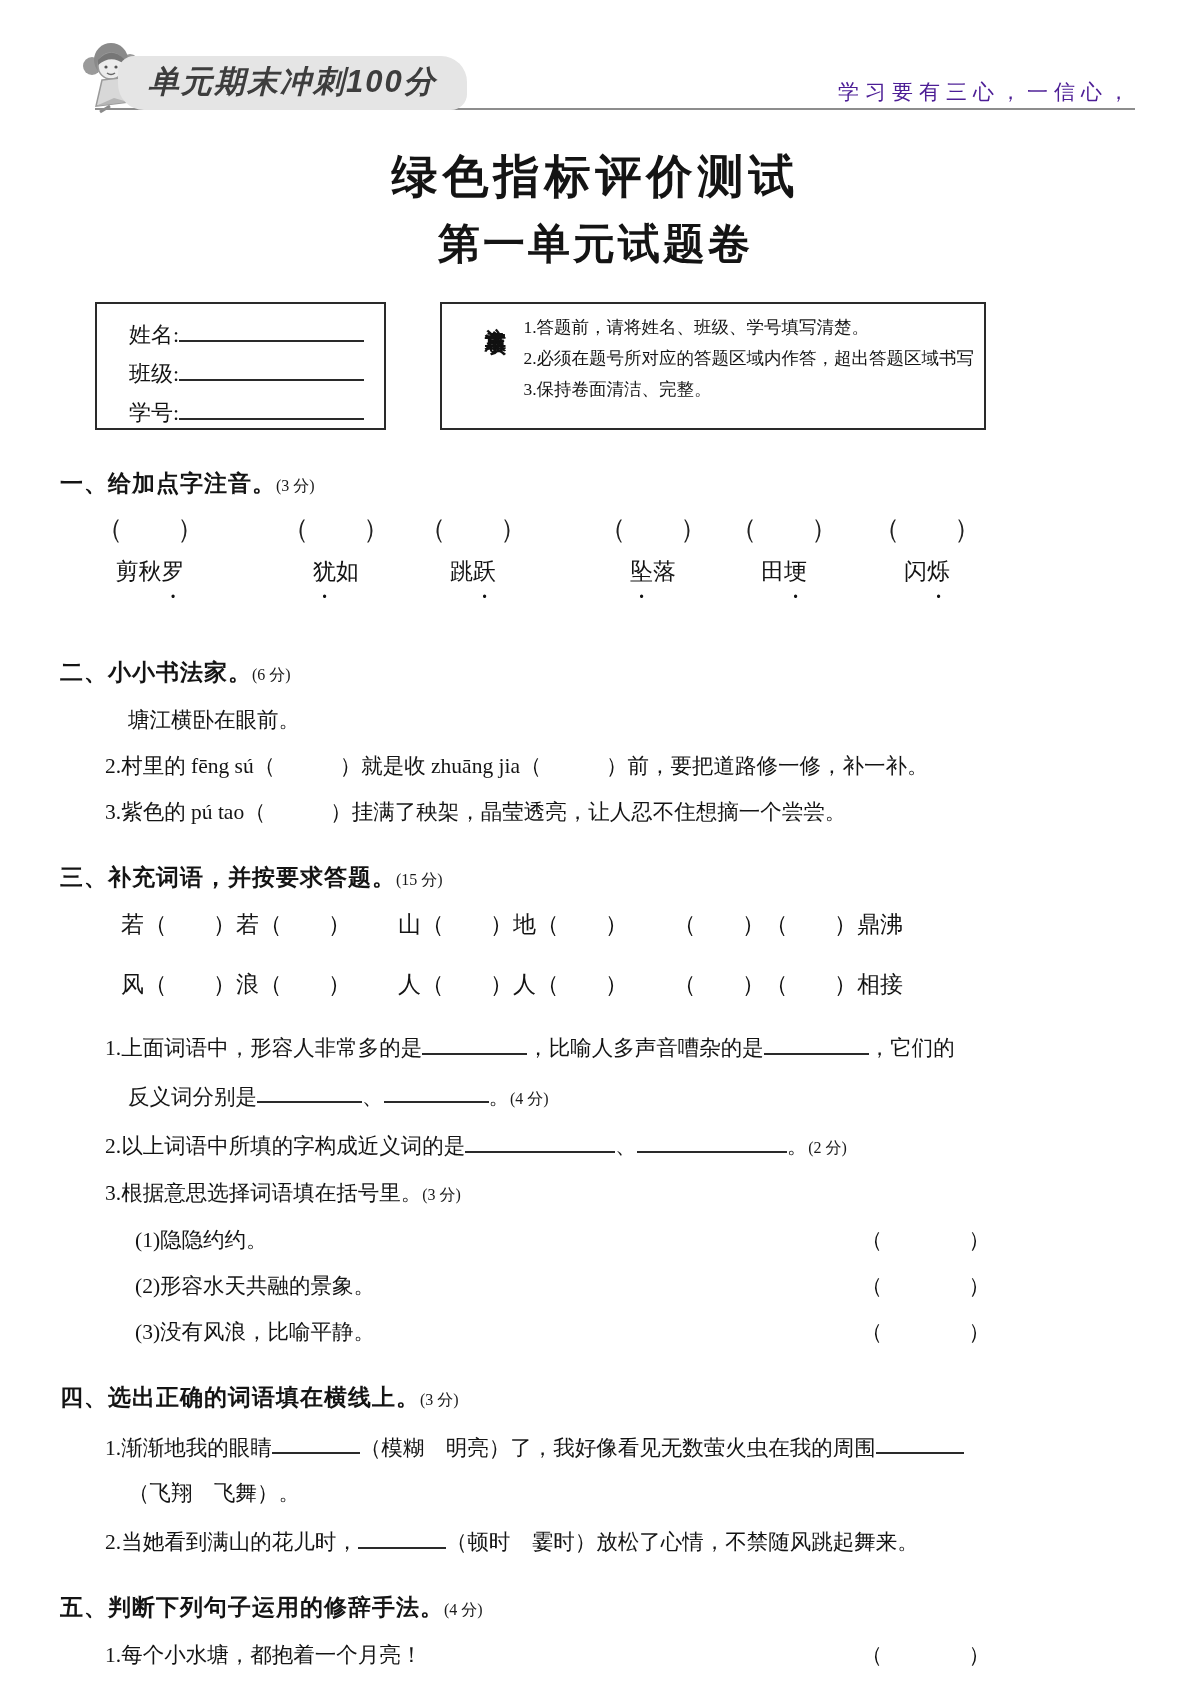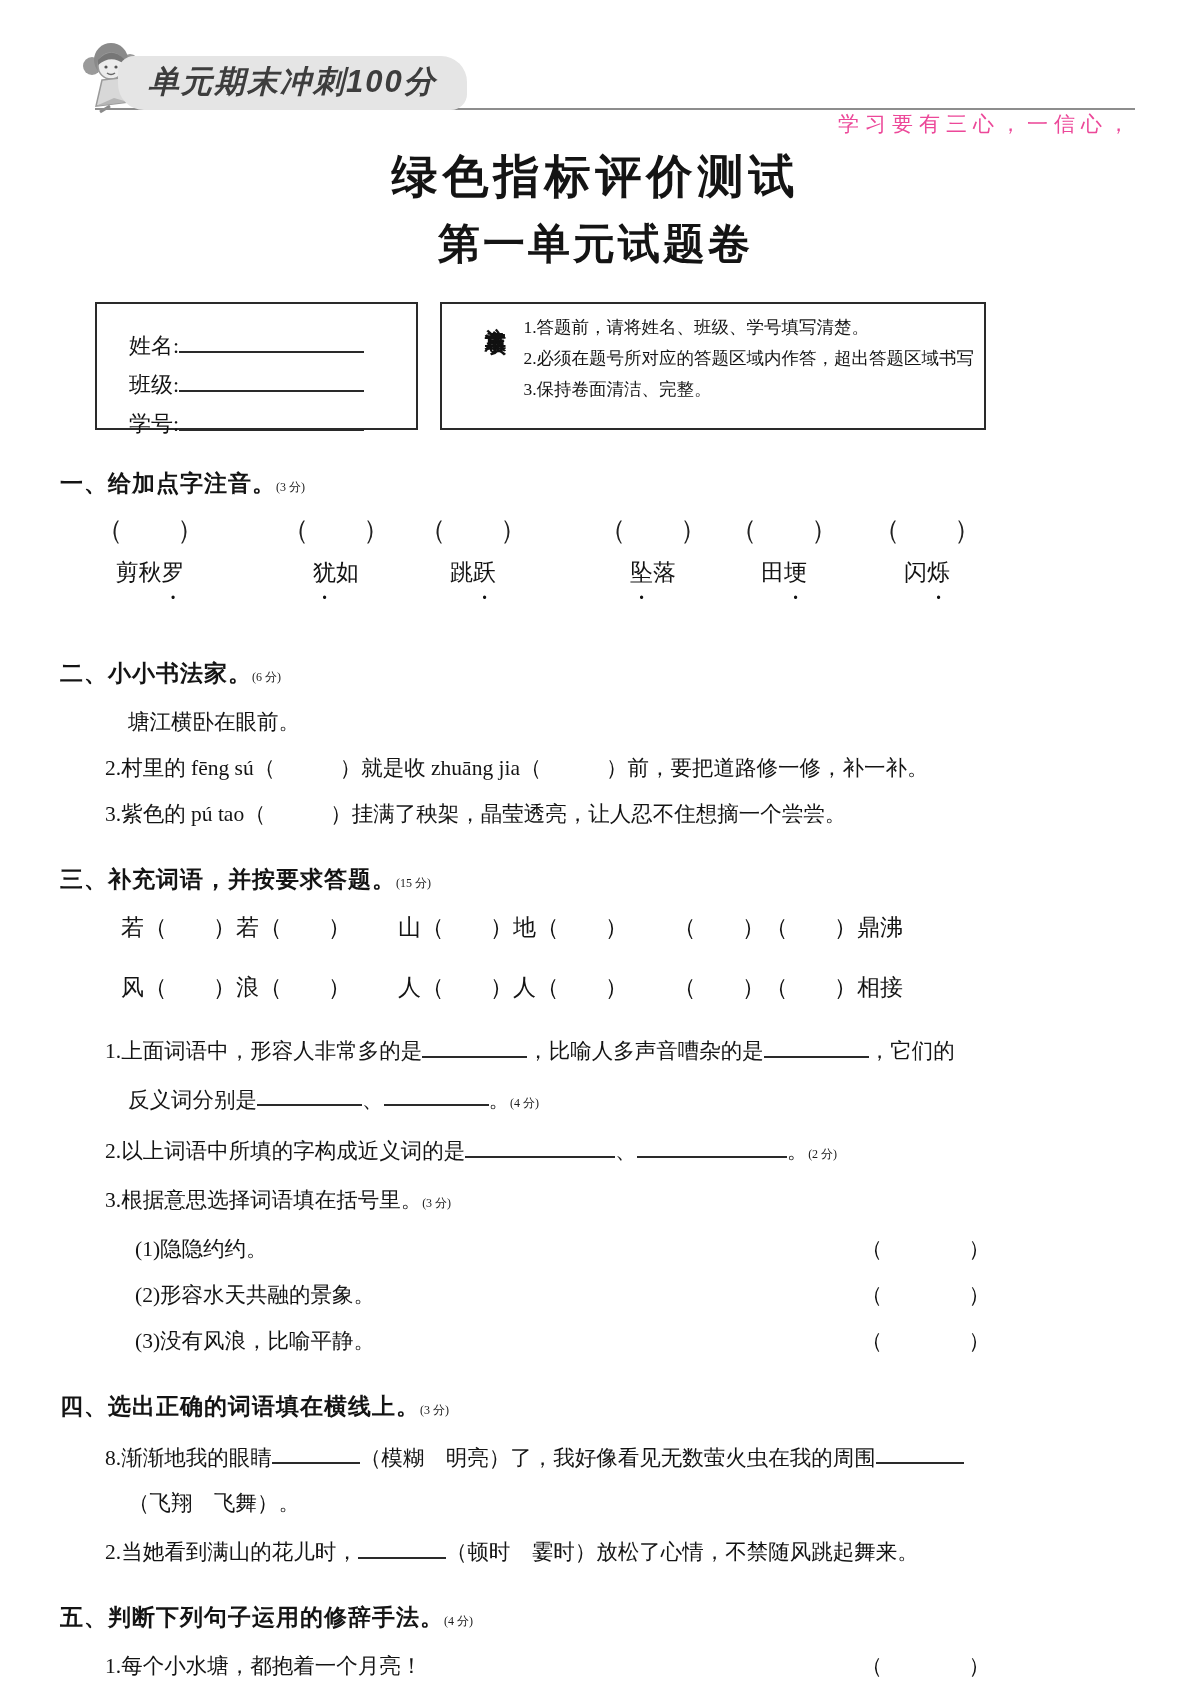--- a/index.html
+++ b/index.html
@@ -5,48 +5,48 @@
   html,body{margin:0;padding:0;background:#ffffff;}
   body{width:1191px;height:1684px;font-family:"Liberation Serif",serif;color:#141414;}
   .page{position:relative;width:1191px;height:1684px;overflow:hidden;background:#fff;}
 
   
   .header{position:relative;height:120px;}
   .header-rule{position:absolute;left:95px;right:56px;top:108px;border-top:2px solid #8d8d8d;}
   .badge{position:absolute;left:118px;top:56px;background:#e5e5e5;border-radius:16px 26px 16px 26px;
          padding:5px 30px 7px 30px;font-family:"Liberation Sans",sans-serif;font-style:italic;
          font-weight:bold;font-size:31px;color:#3d3d3d;letter-spacing:2px;white-space:nowrap;}
-  .motto{position:absolute;right:56px;top:78px;color:#ec4899;font-size:21px;letter-spacing:6px;
-         font-family:"Liberation Sans",sans-serif;white-space:nowrap;margin-top:32px;}
+  .motto{position:absolute;right:56px;top:78px;color:#4c1d95;font-size:21px;letter-spacing:6px;
+         font-family:"Liberation Sans",sans-serif;white-space:nowrap;}
   .mascot{position:absolute;left:80px;top:36px;width:62px;height:84px;}
 
   
   .title{margin:26px 0 0;text-align:center;font-size:46px;font-weight:600;letter-spacing:5px;}
   .subtitle{margin:8px 0 0;text-align:center;font-size:42px;font-weight:600;letter-spacing:3px;}
 
   
   .boxes{position:relative;margin-top:30px;height:132px;}
-  .info-box{position:absolute;left:95px;top:0;width:323px;height:128px;border:2px solid #2a2a2a;
-            padding:18px 0 0 32px;box-sizing:border-box;font-size:22px;}
+  .info-box{position:absolute;left:95px;top:0;width:291px;height:128px;border:2px solid #2a2a2a;
+            padding:7px 0 0 32px;box-sizing:border-box;font-size:22px;}
   .info-line{margin-top:6px;line-height:30px;white-space:nowrap;}
   .blank{display:inline-block;border-bottom:2px solid #2a2a2a;height:1.05em;vertical-align:baseline;}
   .w185{width:185px}.w105{width:105px}.w150{width:150px}.w88{width:88px}
   .notice-box{position:absolute;left:440px;top:0;width:546px;height:128px;border:2px solid #2a2a2a;
               box-sizing:border-box;display:flex;justify-content:flex-end;}
   .notice-label{writing-mode:vertical-rl;text-orientation:upright;font-weight:bold;font-size:21px;
                 letter-spacing:3px;margin:6px 10px 0 16px;font-family:"Liberation Sans",sans-serif;color:#111;}
   .notice-items{font-size:17.5px;line-height:1.78;padding:8px 10px 0 4px;}
   .notice-item{padding-left:1.45em;text-indent:-1.45em;}
   .notice-cont{padding-left:1.45em;}
 
   
   .doc{padding:0 60px;}
   .sec-h{margin-top:34px;font-size:23px;line-height:30px;}
   .sec-h .hb{font-family:"Liberation Sans",sans-serif;font-weight:bold;letter-spacing:1px;}
-  .pts{font-size:12px;color:#1a1a1a;}
+  .pts{font-size:16px;color:#1a1a1a;}
 
   
   .s1row{position:relative;height:112px;margin-top:10px;}
   .s1col{position:absolute;top:0;width:150px;text-align:center;}
   .s1col:nth-child(1){left:15px}.s1col:nth-child(2){left:201px}.s1col:nth-child(3){left:338px}
   .s1col:nth-child(4){left:518px}.s1col:nth-child(5){left:649px}.s1col:nth-child(6){left:792px}
   .parens{font-size:27px;line-height:36px;color:#222;}
   .s1word{margin-top:10px;font-size:23px;line-height:30px;}
   .zd{position:relative;}
   .zd::after{content:"·";position:absolute;left:50%;transform:translateX(-50%);top:1.08em;
@@ -189,21 +189,21 @@
     </div>
     <div class="jrow">
       <span class="jtext">(3)没有风浪，比喻平静。</span>
         <span class="jparen">（　　　　）</span>
     </div>
 
     <div class="sec-h">
       <span class="hb">四、选出正确的词语填在横线上。</span><span class="pts">(3 分)</span>
     </div>
     <div class="item">
-      <span>8.渐渐地我的眼睛</span><span class="blank w88"></span><span>（模糊　明亮）了，我好像看见无数萤火虫在我的周围</span><span class="blank w88"></span>
+      <span>1.渐渐地我的眼睛</span><span class="blank w88"></span><span>（模糊　明亮）了，我好像看见无数萤火虫在我的周围</span><span class="blank w88"></span>
     </div>
     <div class="item item-cont">（飞翔　飞舞）。</div>
     <div class="item">
       <span>2.当她看到满山的花儿时，</span><span class="blank w88"></span><span>（顿时　霎时）放松了心情，不禁随风跳起舞来。</span>
     </div>
 
     <div class="sec-h">
       <span class="hb">五、判断下列句子运用的修辞手法。</span><span class="pts">(4 分)</span>
     </div>
     <div class="jrow">

